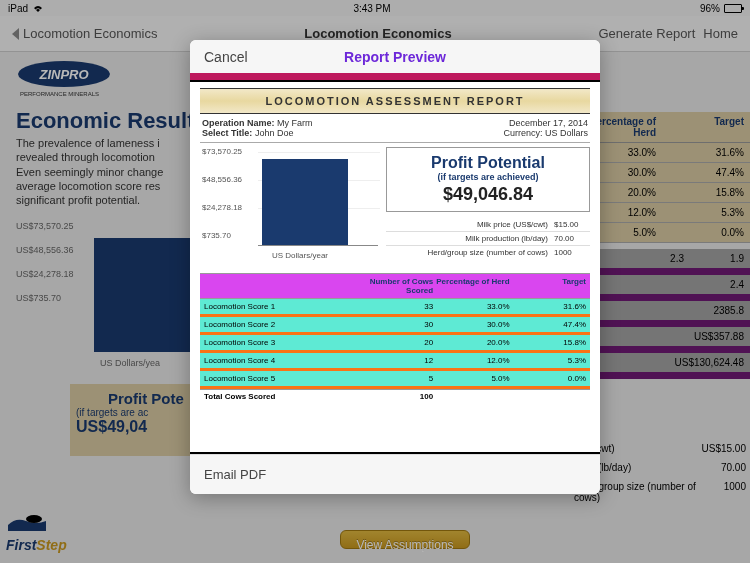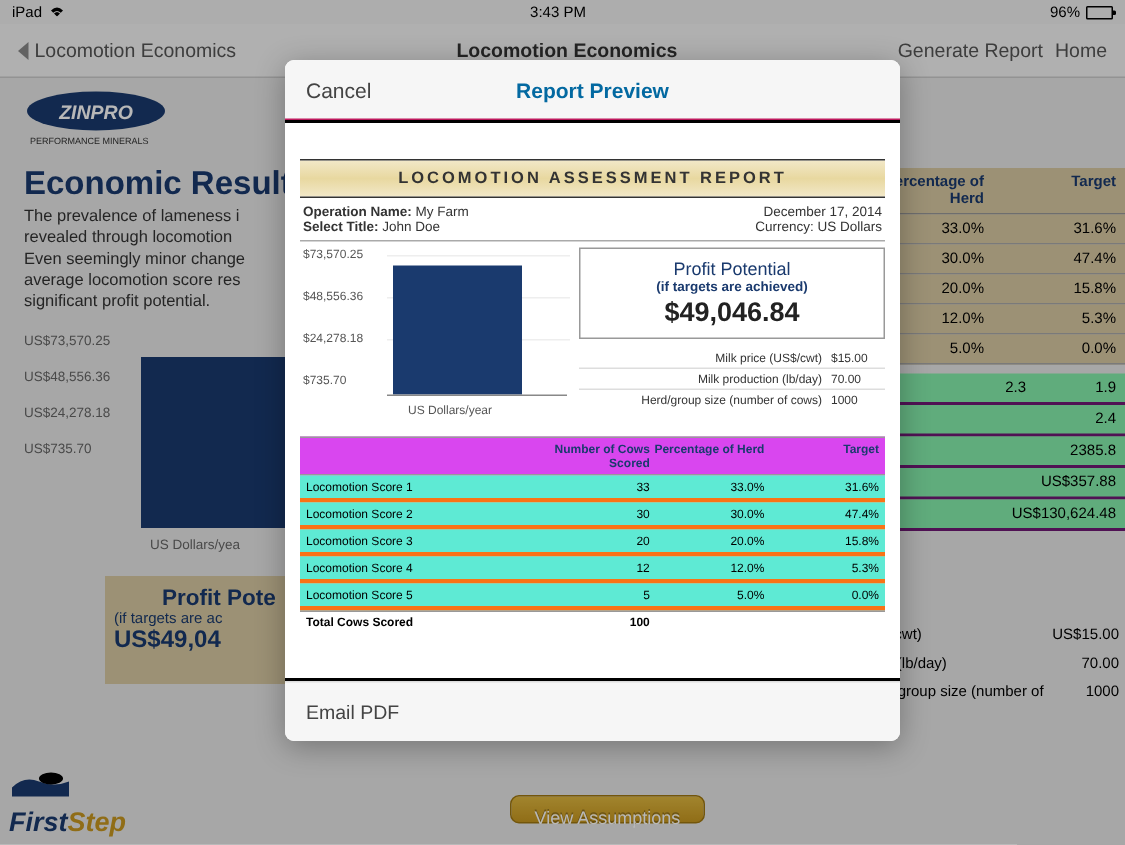--- a/index.html
+++ b/index.html
@@ -33,61 +33,61 @@
 .bg-xlabel { position: absolute; left: 100px; top: 306px; font-size: 9px; color: #666; }
 .bg-profit-box { position: absolute; left: 70px; top: 332px; width: 150px; height: 72px; background: #d9caa3; padding: 6px; }
 .bg-profit-title { color: #1a3a6e; font-weight: bold; font-size: 15px; margin-left: 32px; }
 .bg-profit-sub { color: #1a3a6e; font-size: 10px; }
 .bg-profit-val { color: #1a3a6e; font-weight: bold; font-size: 16px; }
 
 
 .bg-table { position: absolute; right: 0; top: 60px; width: 180px; font-size: 10px; }
 .bg-table-header { background: #d9caa3; padding: 4px 6px; display: flex; justify-content: space-between; font-weight: bold; color: #1a3a6e; border-bottom: 1px solid #999; }
 .bg-table-row { background: #d9caa3; padding: 4px 6px; display: flex; justify-content: space-between; border-bottom: 1px solid #aaa; }
-.bg-table-row2 { background: #86efac; padding: 4px 6px; display: flex; justify-content: flex-start; border-bottom: 2px solid #701a75; }
+.bg-table-row2 { background: #a3a3a3; padding: 4px 6px; display: flex; justify-content: flex-start; border-bottom: 7px solid #701a75; }
 .bg-cell-r { text-align: right; width: 60px; }
 
 .view-assumptions { position: absolute; left: 340px; top: 478px; width: 130px; height: 19px; background: linear-gradient(#e0b840, #c89820); border: 1px solid #a07810; border-radius: 6px; color: #fff; font-size: 12px; text-align: center; line-height: 28px; text-shadow: 0 -1px 0 rgba(0,0,0,0.3); }
 
 .firststep { position: absolute; left: 6px; bottom: 6px; width: 90px; height: 44px; }
-.firststep-text { font-size: 18px; font-style: italic; }
+.firststep-text { font-size: 14px; font-style: italic; }
 .fs-first { color: #1a3a6e; font-weight: 600; }
 .fs-step { color: #c89820; font-weight: 600; }
 
 
 .overlay { position: absolute; inset: 0; background: rgba(0,0,0,0.28); }
 
 
 .modal { position: absolute; left: 190px; top: 40px; width: 410px; height: 454px; background: #fff; border-radius: 6px; box-shadow: 0 4px 20px rgba(0,0,0,0.3); display: flex; flex-direction: column; overflow: hidden; }
-.modal-header { height: 40px; background: #f6f6f6; border-bottom: 1px solid #be185d; display: flex; align-items: center; justify-content: space-between; padding: 0 14px; font-size: 14px; }
+.modal-header { height: 40px; background: #f6f6f6; border-bottom: 7px solid #be185d; display: flex; align-items: center; justify-content: space-between; padding: 0 14px; font-size: 14px; }
 .modal-cancel { color: #444; }
-.modal-title { font-weight: bold; color: #0369a1; position: absolute; left: 50%; transform: translateX(-50%); text-align: center; }
+.modal-title { font-weight: bold; color: #6d28d9; position: absolute; left: 50%; transform: translateX(-50%); text-align: center; }
 .modal-footer { height: 40px; background: #f6f6f6; border-top: 1px solid #ddd; display: flex; align-items: center; justify-content: space-between; padding: 0 14px; font-size: 13px; color: #444; }
 
 .report-body { flex: 1; background: #fff; padding: 6px 10px; overflow: hidden; border-top: 2px solid #000; border-bottom: 2px solid #000; }
 
 
-.report-title-bar { background: linear-gradient(#f2e8c8, #e8d8a0, #f2e8c8); text-align: center; padding: 6px; font-size: 11px; font-weight: bold; letter-spacing: 2px; color: #333; border-top: 1px solid #333; border-bottom: 1px solid #333; margin-top: 18px; }
+.report-title-bar { background: linear-gradient(#f2e8c8, #e8d8a0, #f2e8c8); text-align: center; padding: 6px; font-size: 11px; font-weight: bold; letter-spacing: 2px; color: #333; border-top: 1px solid #333; border-bottom: 1px solid #333; }
 .report-meta { display: flex; justify-content: space-between; font-size: 9px; padding: 4px 2px; border-bottom: 1px solid #aaa; color: #333; }
 .meta-left b { font-weight: bold; }
 .meta-right { text-align: right; }
 
 .chart-row { display: flex; margin-top: 4px; gap: 6px; }
 .mini-chart { width: 180px; height: 120px; position: relative; }
 .mini-chart-axis { position: absolute; left: 2px; top: 0; font-size: 8px; color: #555; }
 .mini-chart-axis div { height: 28px; }
 .mini-chart-bar { position: absolute; left: 62px; top: 12px; width: 86px; height: 86px; background: #1a3a6e; }
 .mini-chart-baseline { position: absolute; left: 58px; top: 98px; width: 120px; border-top: 1px solid #888; }
 .mini-chart-xlabel { position: absolute; left: 72px; top: 104px; font-size: 8px; color: #555; }
 .mini-chart-grid { position: absolute; left: 58px; right: 0; top: 5px; }
 .mini-chart-grid div { border-top: 1px solid #eee; height: 28px; }
 
 .profit-panel { flex: 1; }
 .profit-box { border: 1px solid #999; padding: 6px; text-align: center; margin-bottom: 6px; }
-.profit-box-title { color: #1a3a6e; font-weight: normal; font-size: 12px; }
+.profit-box-title { color: #1a3a6e; font-weight: bold; font-size: 16px; }
 .profit-box-sub { color: #1a3a6e; font-size: 9px; font-weight: bold; }
 .profit-box-val { font-size: 18px; font-weight: bold; color: #222; margin-top: 2px; }
 .metrics { font-size: 8px; color: #333; }
 .metrics-row { display: flex; justify-content: space-between; padding: 2px 0; border-top: 1px solid #ddd; }
 .metrics-row:first-child { border-top: none; }
 .metrics-label { text-align: right; flex: 1; padding-right: 6px; }
 .metrics-val { width: 36px; text-align: left; }
 
 .report-table { width: 100%; font-size: 8px; margin-top: 6px; }
 .rt-header { background: #d946ef; display: flex; padding: 3px 4px; font-weight: bold; color: #1a3a6e; border-top: 1px solid #999; border-bottom: 1px solid #999; }

